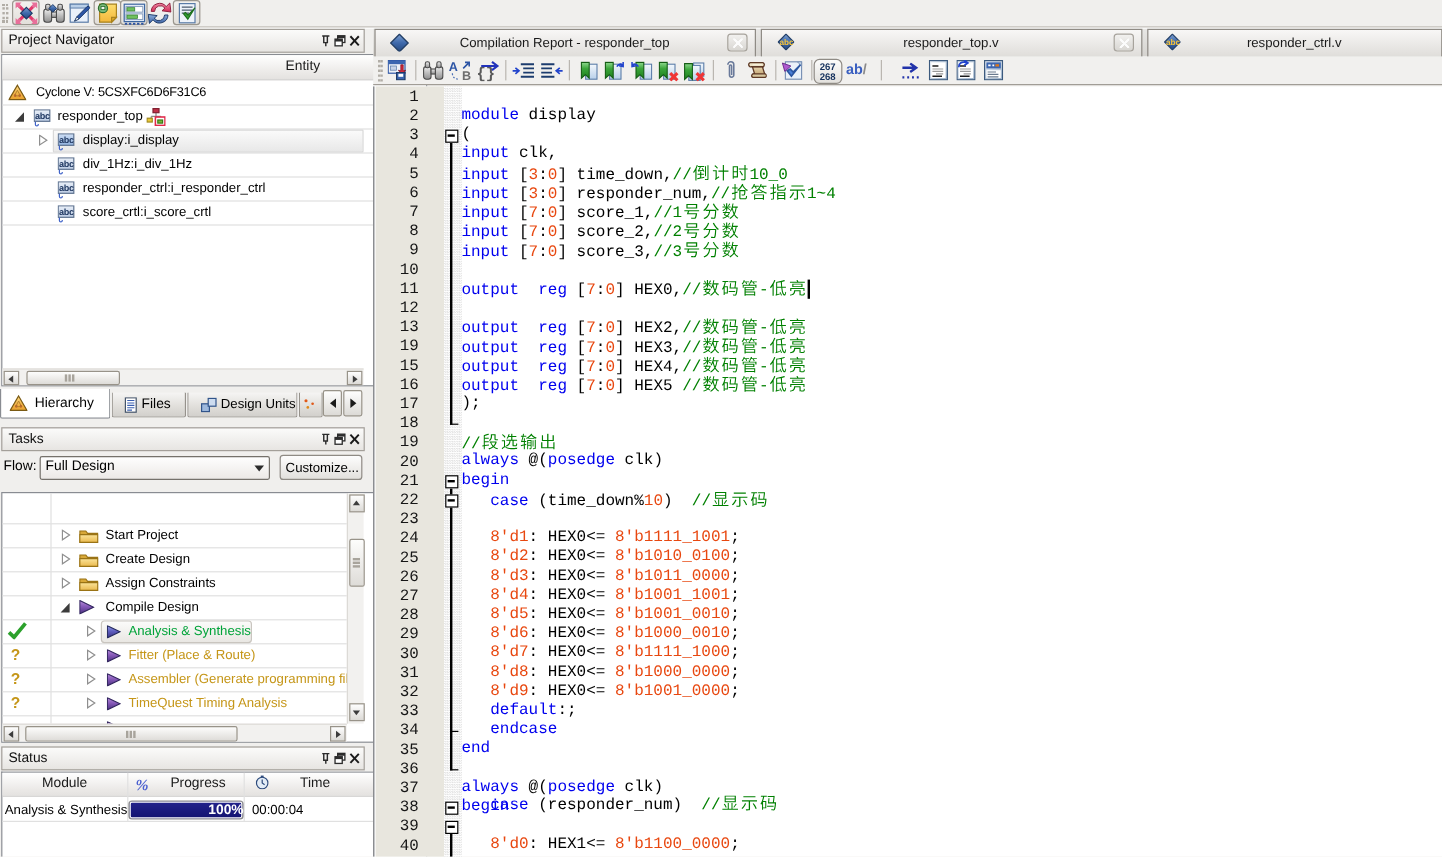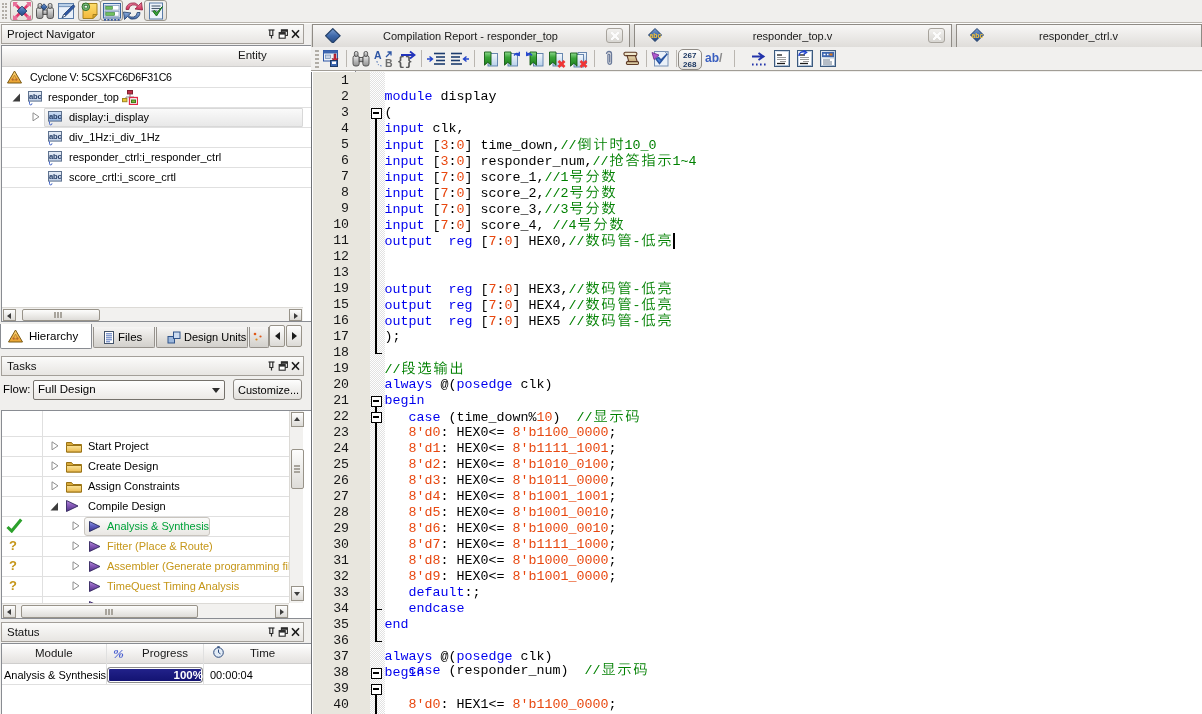--- a/index.html
+++ b/index.html
@@ -678,28 +678,32 @@
       </svg><svg class="cj" viewBox="0 0 14 14">
         <use href="#u6570"></use>
       </svg></div>
     <div class="cl" style="top:129px"><span class="k">input</span> [<span class="r">7</span>:<span class="r">0</span>] score_3,<span class="g">//3</span><svg class="cj" viewBox="0 0 14 14">
         <use href="#u53f7"></use>
       </svg><svg class="cj" viewBox="0 0 14 14">
         <use href="#u5206"></use>
       </svg><svg class="cj" viewBox="0 0 14 14">
         <use href="#u6570"></use>
       </svg></div>
-    <div class="cl" style="top:145px"><span class="k">input</span> [<span class="r">7</span>:<span class="r">0</span>] score_4, <span class="g">//4</span><svg class="cj" viewBox="0 0 14 14">
-        <use href="#u53f7"></use>
-      </svg><svg class="cj" viewBox="0 0 14 14">
-        <use href="#u5206"></use>
-      </svg><svg class="cj" viewBox="0 0 14 14">
+    <div class="cl" style="top:161px"><span class="k">output</span>  <span class="k">reg</span> [<span class="r">7</span>:<span class="r">0</span>] HEX0,<span class="g">//</span><svg class="cj" viewBox="0 0 14 14">
         <use href="#u6570"></use>
-      </svg></div>
-    <div class="cl" style="top:161px"><span class="k">output</span>  <span class="k">reg</span> [<span class="r">7</span>:<span class="r">0</span>] HEX0,<span class="g">//</span><svg class="cj" viewBox="0 0 14 14">
+      </svg><svg class="cj" viewBox="0 0 14 14">
+        <use href="#u7801"></use>
+      </svg><svg class="cj" viewBox="0 0 14 14">
+        <use href="#u7ba1"></use>
+      </svg><span class="g">-</span><svg class="cj" viewBox="0 0 14 14">
+        <use href="#u4f4e"></use>
+      </svg><svg class="cj" viewBox="0 0 14 14">
+        <use href="#u4eae"></use>
+      </svg></div>
+    <div class="cl" style="top:193px"><span class="k">output</span>  <span class="k">reg</span> [<span class="r">7</span>:<span class="r">0</span>] HEX2,<span class="g">//</span><svg class="cj" viewBox="0 0 14 14">
         <use href="#u6570"></use>
       </svg><svg class="cj" viewBox="0 0 14 14">
         <use href="#u7801"></use>
       </svg><svg class="cj" viewBox="0 0 14 14">
         <use href="#u7ba1"></use>
       </svg><span class="g">-</span><svg class="cj" viewBox="0 0 14 14">
         <use href="#u4f4e"></use>
       </svg><svg class="cj" viewBox="0 0 14 14">
         <use href="#u4eae"></use>
       </svg></div>
@@ -748,21 +752,20 @@
       </svg></div>
     <div class="cl" style="top:305px"><span class="k">always</span> @(<span class="k">posedge</span> clk)</div>
     <div class="cl" style="top:321px"><span class="k">begin</span></div>
     <div class="cl" style="top:337px">   <span class="k">case</span> (time_down%<span class="r">10</span>)  <span class="g">//</span><svg class="cj" viewBox="0 0 14 14">
         <use href="#u663e"></use>
       </svg><svg class="cj" viewBox="0 0 14 14">
         <use href="#u793a"></use>
       </svg><svg class="cj" viewBox="0 0 14 14">
         <use href="#u7801"></use>
       </svg></div>
-    <div class="cl" style="top:353px">   <span class="r">8'd0</span>: HEX0&lt;= <span class="r">8'b1100_0000</span>;</div>
     <div class="cl" style="top:369px">   <span class="r">8'd1</span>: HEX0&lt;= <span class="r">8'b1111_1001</span>;</div>
     <div class="cl" style="top:385px">   <span class="r">8'd2</span>: HEX0&lt;= <span class="r">8'b1010_0100</span>;</div>
     <div class="cl" style="top:401px">   <span class="r">8'd3</span>: HEX0&lt;= <span class="r">8'b1011_0000</span>;</div>
     <div class="cl" style="top:417px">   <span class="r">8'd4</span>: HEX0&lt;= <span class="r">8'b1001_1001</span>;</div>
     <div class="cl" style="top:433px">   <span class="r">8'd5</span>: HEX0&lt;= <span class="r">8'b1001_0010</span>;</div>
     <div class="cl" style="top:449px">   <span class="r">8'd6</span>: HEX0&lt;= <span class="r">8'b1000_0010</span>;</div>
     <div class="cl" style="top:465px">   <span class="r">8'd7</span>: HEX0&lt;= <span class="r">8'b1111_1000</span>;</div>
     <div class="cl" style="top:481px">   <span class="r">8'd8</span>: HEX0&lt;= <span class="r">8'b1000_0000</span>;</div>
     <div class="cl" style="top:497px">   <span class="r">8'd9</span>: HEX0&lt;= <span class="r">8'b1001_0000</span>;</div>
     <div class="cl" style="top:513px">   <span class="k">default</span>:;</div>

